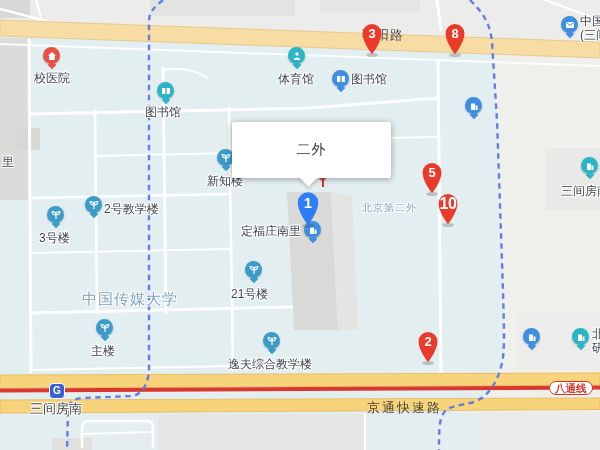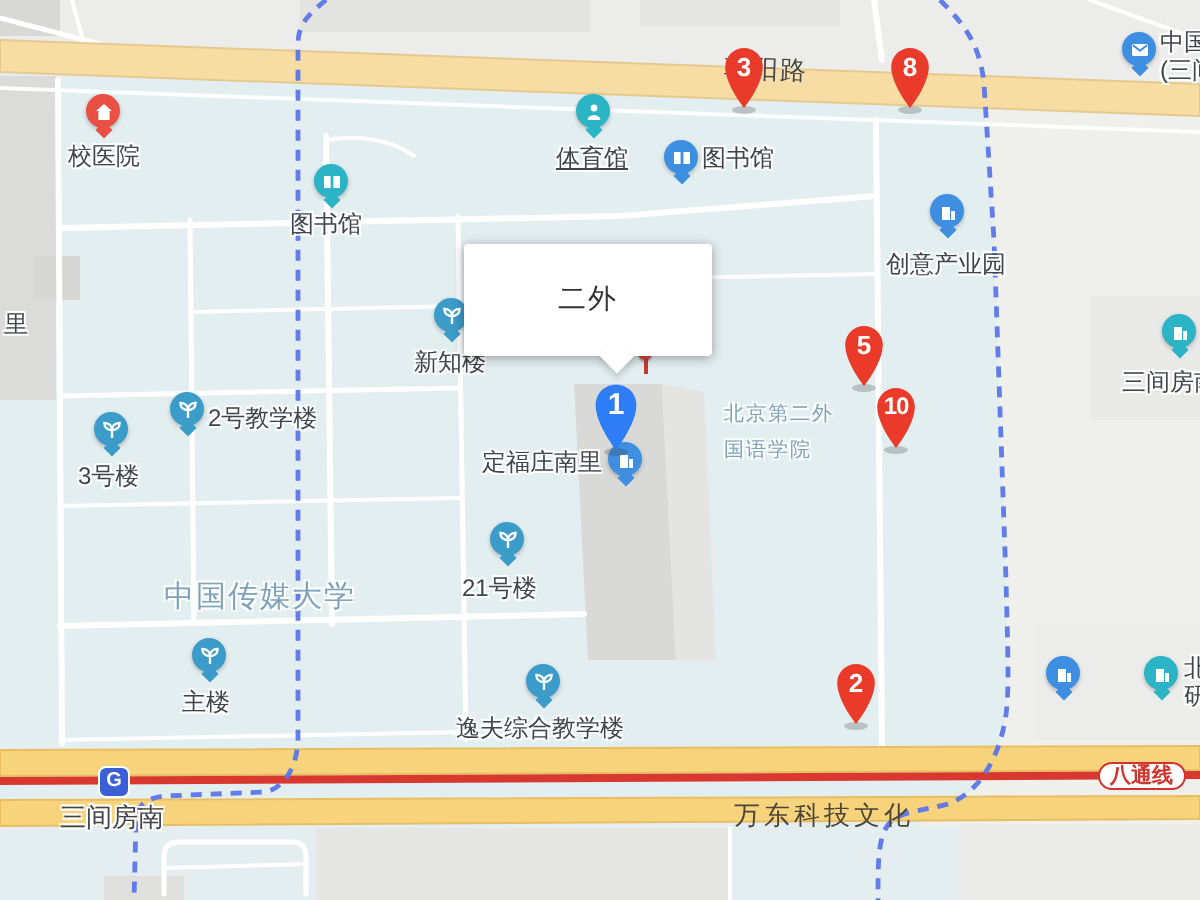--- a/index.html
+++ b/index.html
@@ -37,32 +37,32 @@
   .c-teal  .pinbody,.c-teal  .pintail{background:#2bb4c5;}
   .c-camp  .pinbody,.c-camp  .pintail{background:#3b9cc9;}
   .c-red   .pinbody,.c-red   .pintail{background:#ea4f44;}
   
   .marker{position:absolute;z-index:40;}
   .marker .num{
     position:absolute;left:0;top:3px;width:100%;text-align:center;
     color:#fff;font-weight:bold;font-size:13px;line-height:17px;
   }
   .marker.big .num{font-size:15px;top:4px;line-height:18px;}
-  .marker.narrownum .num{font-size:12px;letter-spacing:-0.5px;}
+  .marker.narrownum .num{font-size:16px;letter-spacing:-0.5px;}
   .mshadow{
     position:absolute;left:50%;bottom:-2px;width:12px;height:4px;margin-left:-6px;
     background:rgba(60,60,60,.25);border-radius:50%;z-index:-1;
   }
   
   .needle{position:absolute;z-index:39;width:8px;height:14px;}
   .needle .head{position:absolute;left:0;top:0;width:7px;height:7px;border-radius:50%;background:#e8453a;box-shadow:0 1px 1px rgba(0,0,0,.3);}
   .needle .stem{position:absolute;left:3px;top:6px;width:1.6px;height:8px;background:#c23c31;}
   
   .infowindow{
-    position:absolute;left:232px;top:122px;width:124px;height:56px;z-index:50;
+    position:absolute;left:232px;top:122px;width:159px;height:56px;z-index:50;
     background:#fff;border-radius:2px;box-shadow:0 1px 6px rgba(0,0,0,.35);
     display:flex;align-items:center;justify-content:center;
   }
   .infowindow .iw-title{font-size:14px;color:#333;letter-spacing:1px;}
   .infowindow .iw-tail{
     position:absolute;left:70px;bottom:-6px;width:13px;height:13px;background:#fff;
     transform:rotate(45deg);box-shadow:2px 2px 3px rgba(0,0,0,.15);
   }
   
   .subway-icon{
@@ -142,27 +142,26 @@
       <path d="M0 400 L600 398 L600 409.5 L0 413 Z" fill="#f7d47c" stroke="#e9bd62" stroke-width="1"></path>
     </g>
 
     <g stroke="#5b76e8" stroke-width="2.4" fill="none" stroke-dasharray="5.5 4.5" opacity=".95">
       <path d="M163 0 C153 8 149 13 149 22 L149 368 C149 381 144 393 133 396 L82 398 C73 399 68 403 68 411 L67 450"></path>
       <path d="M470 0 C482 12 490 22 492 42 L497 120 L503 290 C504 330 505 350 502 363 C498 382 488 397 474 402 C460 406 448 405 443 414 C439 421 439 432 439 450"></path>
     </g>
   </svg>
 
   <div class="road-label chaoyang-label">朝阳路</div>
-  <div class="road-label jingtong-label">万东科技文化</div>
+  <div class="road-label jingtong-label">京通快速路</div>
   <div class="batong-badge">八通线</div>
 
   <div class="area-label" style="left:82px;top:266px;font-size:15px;margin-top:24px;">中国传媒大学</div>
   <div class="area-label" style="left:362px;top:199px;font-size:10px;">
     <div>北京第二外</div>
-    <div>国语学院</div>
   </div>
   <div class="poi-label" style="left:2px;top:155px;">里</div>
   <div class="poi-label" style="left:592px;top:327px;">
     <div>北</div>
     <div>研</div>
   </div>
 
   <div class="poi c-red" style="left:43px;top:47px;">
     <span class="pinbody"></span>
       <span class="pintail"></span>
@@ -182,21 +181,21 @@
   <div class="poi-label" style="left:145px;top:105px;">图书馆</div>
 
   <div class="poi c-teal" style="left:288px;top:47px;">
     <span class="pinbody"></span>
       <span class="pintail"></span>
     <svg class="glyph" viewBox="0 0 10 10">
         <circle cx="5" cy="3" r="1.7" fill="#fff"></circle>
         <path d="M1.8 9 C1.8 5.8 8.2 5.8 8.2 9 Z" fill="#fff"></path>
       </svg>
   </div>
-  <div class="poi-label" style="left:278px;top:72px;text-decoration:underline;">体育馆</div>
+  <div class="poi-label" style="left:278px;top:72px;">体育馆</div>
 
   <div class="poi c-blue" style="left:332px;top:70px;">
     <span class="pinbody"></span>
       <span class="pintail"></span>
     <svg class="glyph" viewBox="0 0 10 10">
         <path d="M1 2 H4.3 V8 H1 Z M5.7 2 H9 V8 H5.7 Z" fill="#fff"></path>
       </svg>
   </div>
   <div class="poi-label" style="left:351px;top:72px;">图书馆</div>
 
@@ -266,21 +265,20 @@
 
   <div class="poi c-blue" style="left:465px;top:97px;">
     <span class="pinbody"></span>
       <span class="pintail"></span>
     <svg class="glyph" viewBox="0 0 10 10">
         <rect x="2" y="2.5" width="4" height="6.5" fill="#fff"></rect>
         <rect x="6.5" y="4.5" width="2" height="4.5" fill="#fff"></rect>
       </svg>
   </div>
   <div class="poi-label" style="left:425px;top:125px;width:96px;text-align:center;">
-    <div>创意产业园</div>
   </div>
 
   <div class="poi c-teal" style="left:581px;top:157px;">
     <span class="pinbody"></span>
       <span class="pintail"></span>
     <svg class="glyph" viewBox="0 0 10 10">
         <rect x="2" y="2.5" width="4" height="6.5" fill="#fff"></rect>
         <rect x="6.5" y="4.5" width="2" height="4.5" fill="#fff"></rect>
       </svg>
   </div>

